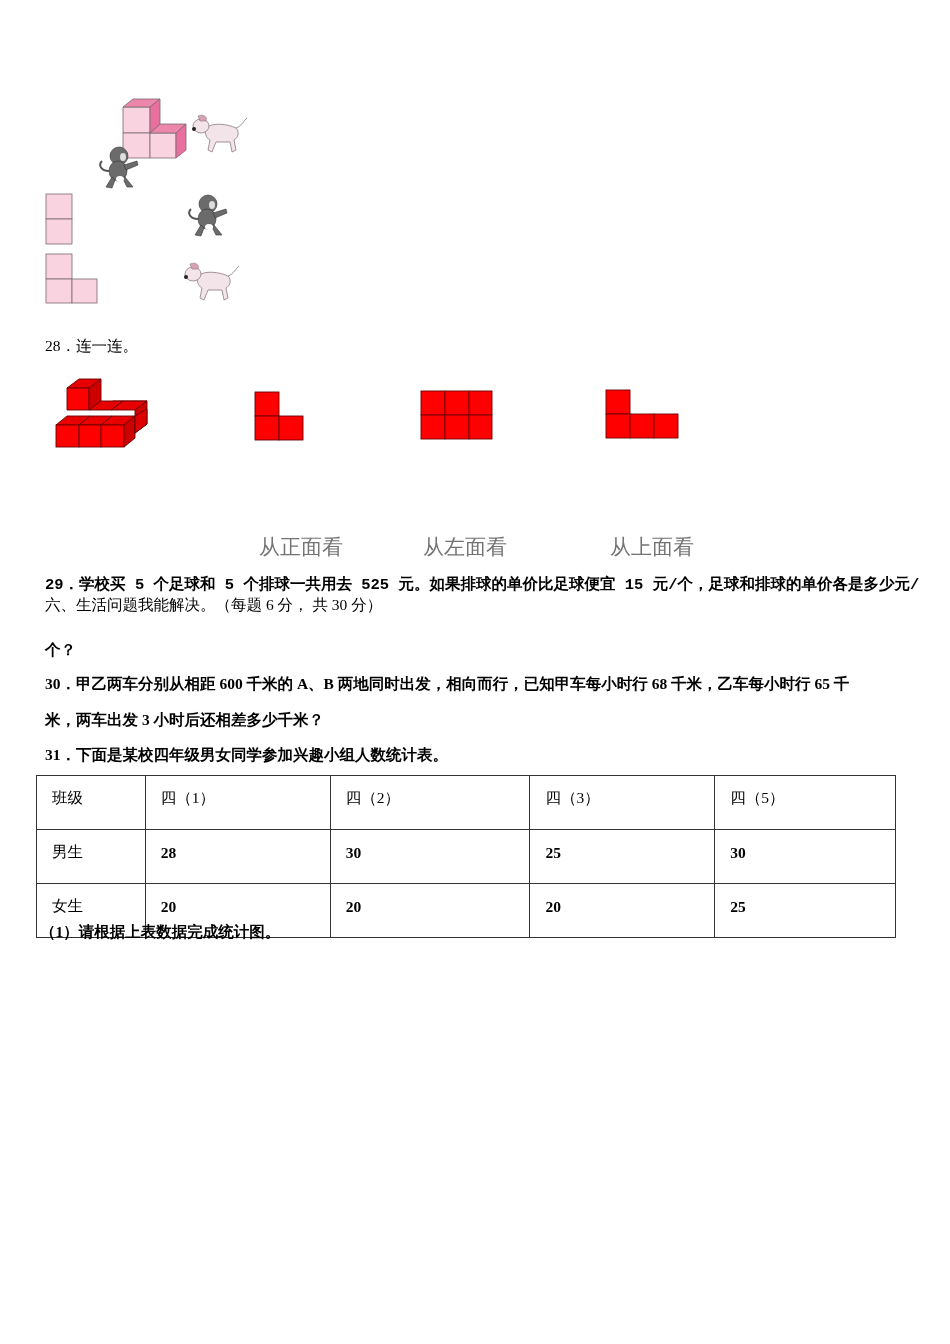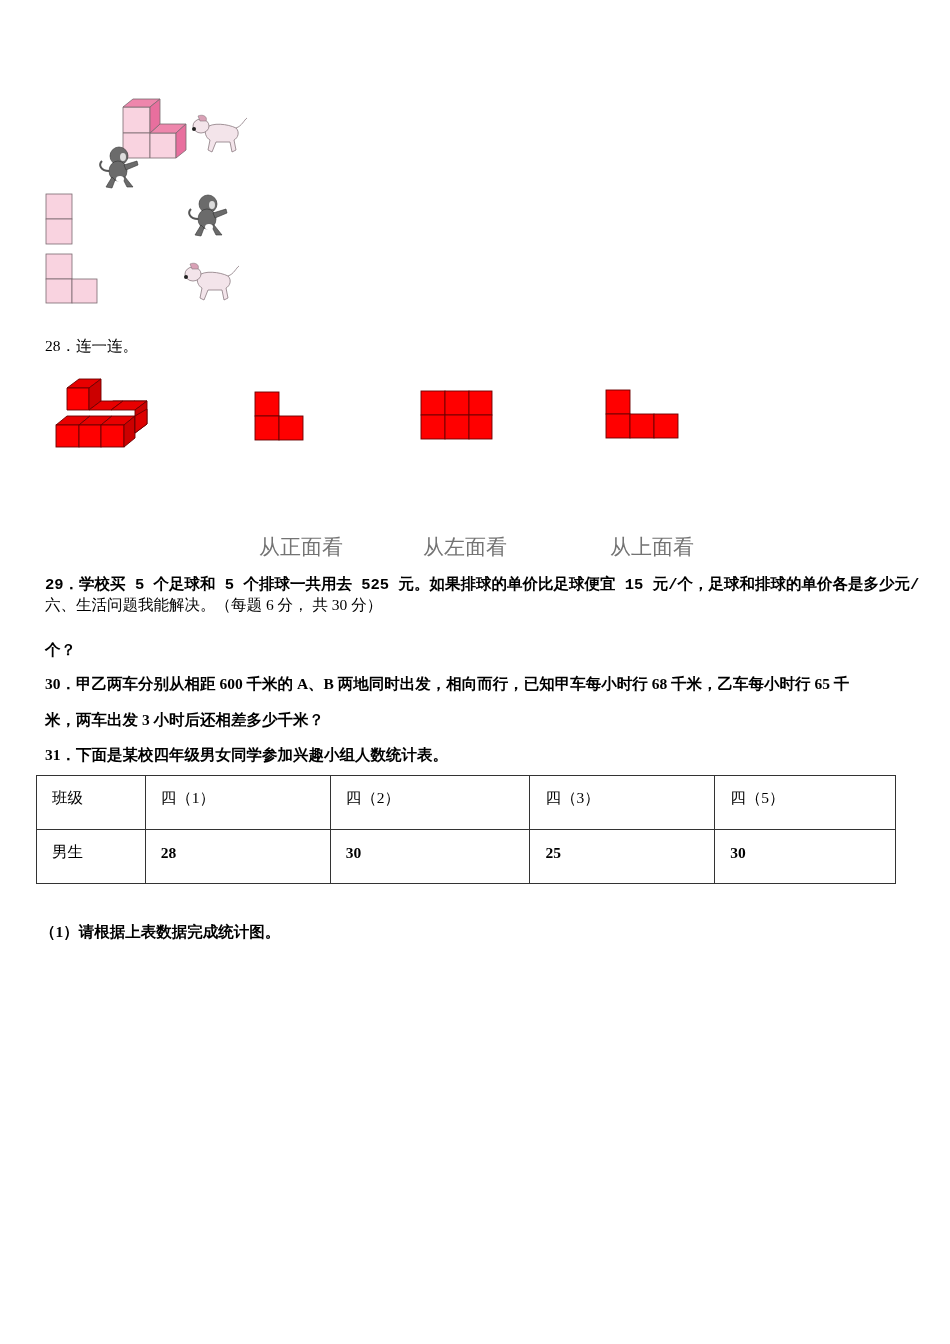--- a/index.html
+++ b/index.html
@@ -172,16 +172,23 @@
     <td class="rowhead">四（3）</td>
     <td class="rowhead">四（5）</td>
   </tr>
   <tr>
     <td class="rowhead">男生</td>
     <td>28</td>
     <td>30</td>
     <td>25</td>
     <td>30</td>
   </tr>
+  <tr>
+    <td class="rowhead">女生</td>
+    <td>20</td>
+    <td>20</td>
+    <td>20</td>
+    <td>25</td>
+  </tr>
 </tbody>
   </table>
 
 <div class="q-line" style="top:922px;left:40px;">（1）请根据上表数据完成统计图。</div>
 
 </body></html>

